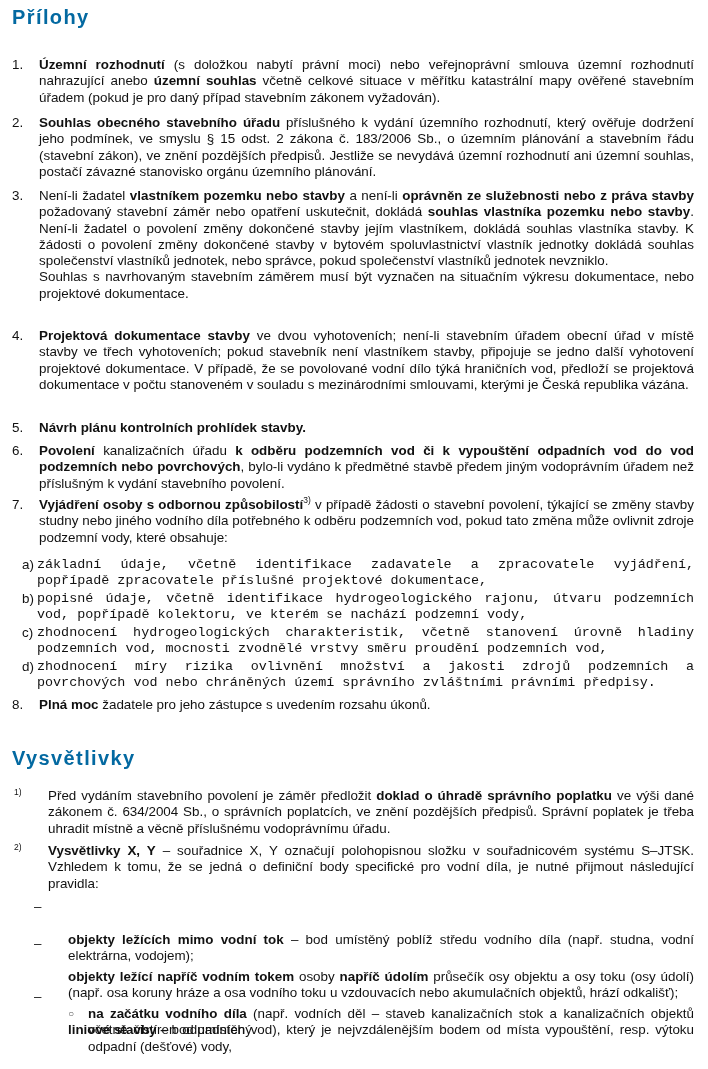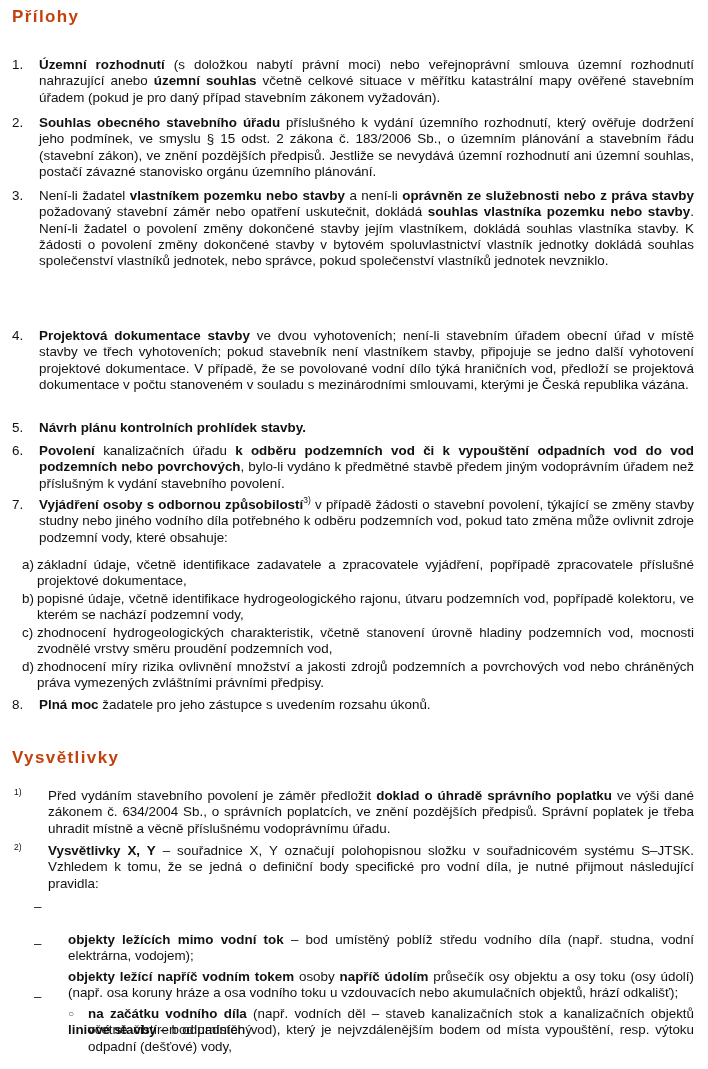--- a/index.html
+++ b/index.html
@@ -5,31 +5,31 @@
   html, body { margin: 0; padding: 0; background: #ffffff; }
   body {
     width: 708px; height: 1069px; overflow: hidden;
     font-family: "Liberation Sans", sans-serif;
     font-size: 13.4px; line-height: 16.3px; color: #111111;
     position: relative;
   }
   .page { position: absolute; left: 0; top: 0; width: 708px; }
   h2 {
     font-family: "Liberation Sans", sans-serif;
-    font-size: 17px; font-weight: bold; letter-spacing: 1.4px;
-    margin: 0; position: absolute; left: 12px; color: #c2410c;
+    font-size: 20px; font-weight: bold; letter-spacing: 1.4px;
+    margin: 0; position: absolute; left: 12px; color: #0369a1;
   }
   .item {
     position: absolute; left: 12px; width: 682px;
   }
   .num { position: absolute; left: 0; top: 0; width: 30px; }
   .body { margin-left: 27px; text-align: justify; text-align-last: left; }
   .sub { position: absolute; left: 22px; width: 672px; }
   .sub .lbl { position: absolute; left: 0; top: 0; }
-  .sub .body { margin-left: 15px; }
+  .sub .body { margin-left: 15px; font-family: Liberation Mono, monospace; }
   b { font-weight: bold; }
   sup { font-size: 8.5px; line-height: 0; vertical-align: 6px; }
   .fn { position: absolute; left: 14px; width: 680px; }
   .fn .mark { position: absolute; left: 0; top: -4px; font-size: 8.5px; }
   .fn .body { margin-left: 34px; }
   .dash { position: absolute; left: 34px; width: 660px; }
   .dash .mk { position: absolute; left: 0; top: 0; }
   .dash .body { margin-left: 34px; margin-top: 33px; }
   .circ { position: absolute; left: 68px; width: 626px; }
   .circ .mk { position: absolute; left: 0; top: 0; font-size: 10px; color: #555; }
@@ -48,20 +48,21 @@
   </div>
 
   <div class="item" style="top:115px">
     <span class="num">2.</span>
     <div class="body"><b>Souhlas obecného stavebního úřadu</b><span> příslušného k vydání územního rozhodnutí, který ověřuje dodržení jeho podmínek, ve smyslu § 15 odst. 2 zákona č. 183/2006 Sb., o územním plánování a stavebním řádu (stavební zákon), ve znění pozdějších předpisů. Jestliže se nevydává územní rozhodnutí ani územní souhlas, postačí závazné stanovisko orgánu územního plánování.</span></div>
   </div>
 
   <div class="item" style="top:188px">
     <span class="num">3.</span>
     <div class="body"><span>Není-li žadatel </span><b>vlastníkem pozemku nebo stavby</b><span> a není-li </span><b>oprávněn ze služebnosti nebo z práva stavby</b><span> požadovaný stavební záměr nebo opatření uskutečnit, dokládá </span><b>souhlas vlastníka pozemku nebo stavby</b><span>. Není-li žadatel o povolení změny dokončené stavby jejím vlastníkem, dokládá souhlas vlastníka stavby. K žádosti o povolení změny dokončené stavby v bytovém spoluvlastnictví vlastník jednotky dokládá souhlas společenství vlastníků jednotek, nebo správce, pokud společenství vlastníků jednotek nevzniklo.</span></div>
+    <div class="body">Souhlas s navrhovaným stavebním záměrem musí být vyznačen na situačním výkresu dokumentace, nebo projektové dokumentace.</div>
   </div>
 
   <div class="item" style="top:328px">
     <span class="num">4.</span>
     <div class="body"><b>Projektová dokumentace stavby</b><span> ve dvou vyhotoveních; není-li stavebním úřadem obecní úřad v místě stavby ve třech vyhotoveních; pokud stavebník není vlastníkem stavby, připojuje se jedno další vyhotovení projektové dokumentace. V případě, že se povolované vodní dílo týká hraničních vod, předloží se projektová dokumentace v počtu stanoveném v souladu s mezinárodními smlouvami, kterými je Česká republika vázána.</span></div>
   </div>
 
   <div class="item" style="top:420px">
     <span class="num">5.</span>
     <div class="body"><b>Návrh plánu kontrolních prohlídek stavby.</b></div>
@@ -84,21 +85,21 @@
   <div class="sub" style="top:591px">
     <span class="lbl">b)</span>
     <div class="body">popisné údaje, včetně identifikace hydrogeologického rajonu, útvaru podzemních vod, popřípadě kolektoru, ve kterém se nachází podzemní vody,</div>
   </div>
   <div class="sub" style="top:625px">
     <span class="lbl">c)</span>
     <div class="body">zhodnocení hydrogeologických charakteristik, včetně stanovení úrovně hladiny podzemních vod, mocnosti zvodnělé vrstvy směru proudění podzemních vod,</div>
   </div>
   <div class="sub" style="top:659px">
     <span class="lbl">d)</span>
-    <div class="body">zhodnocení míry rizika ovlivnění množství a jakosti zdrojů podzemních a povrchových vod nebo chráněných práva vymezených zvláštními právními předpisy.</div>
+    <div class="body">zhodnocení míry rizika ovlivnění množství a jakosti zdrojů podzemních a povrchových vod nebo chráněných území správního zvláštními právními předpisy.</div>
   </div>
 
   <div class="item" style="top:697px">
     <span class="num">8.</span>
     <div class="body"><b>Plná moc</b><span> žadatele pro jeho zástupce s uvedením rozsahu úkonů.</span></div>
   </div>
 
   <h2 style="top:750px">Vysvětlivky</h2>
 
   <div class="fn" style="top:788px">

